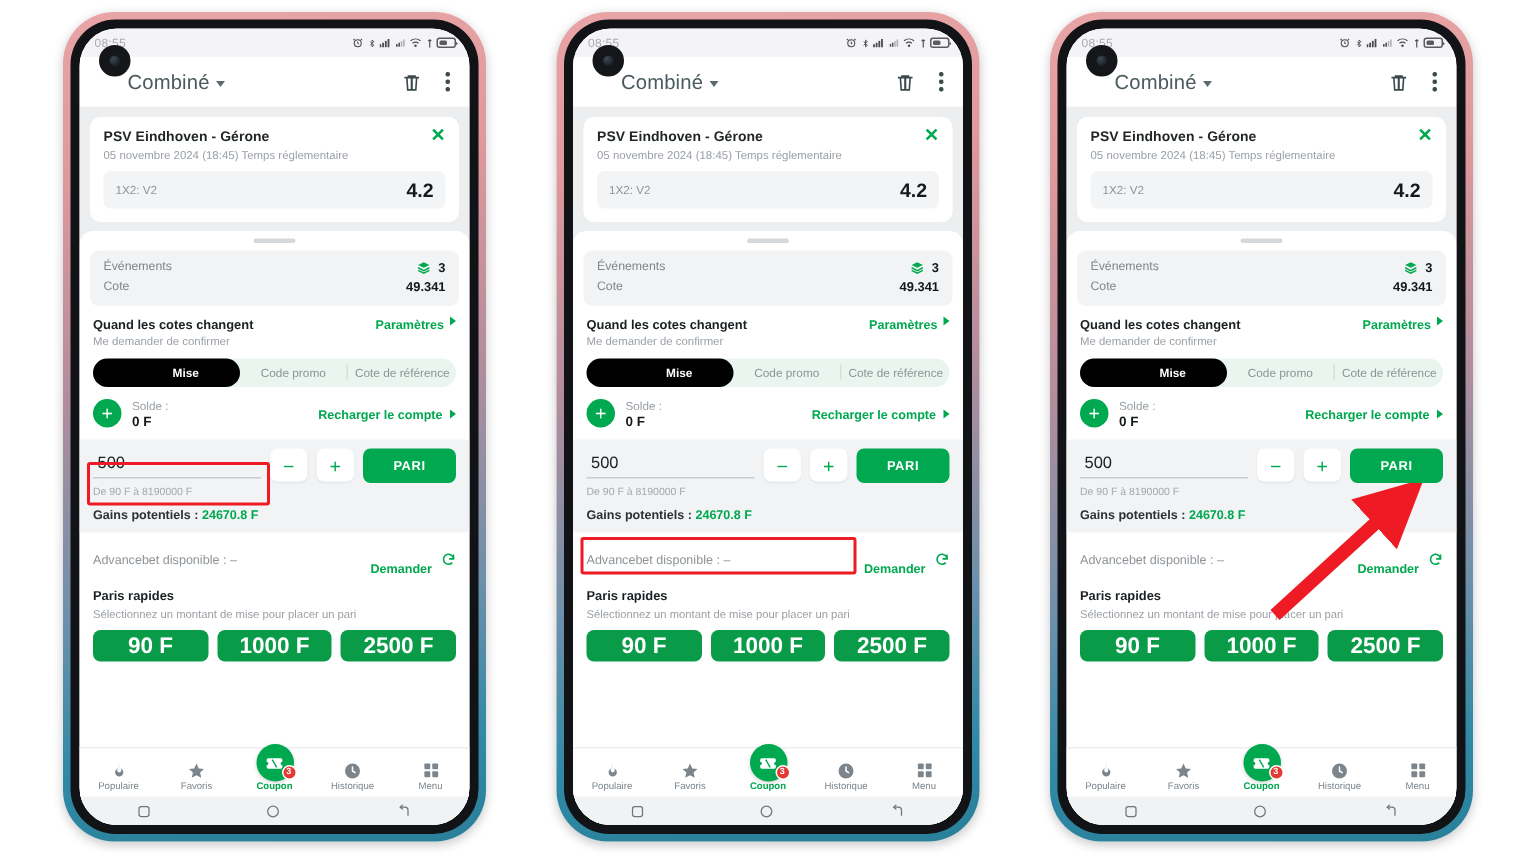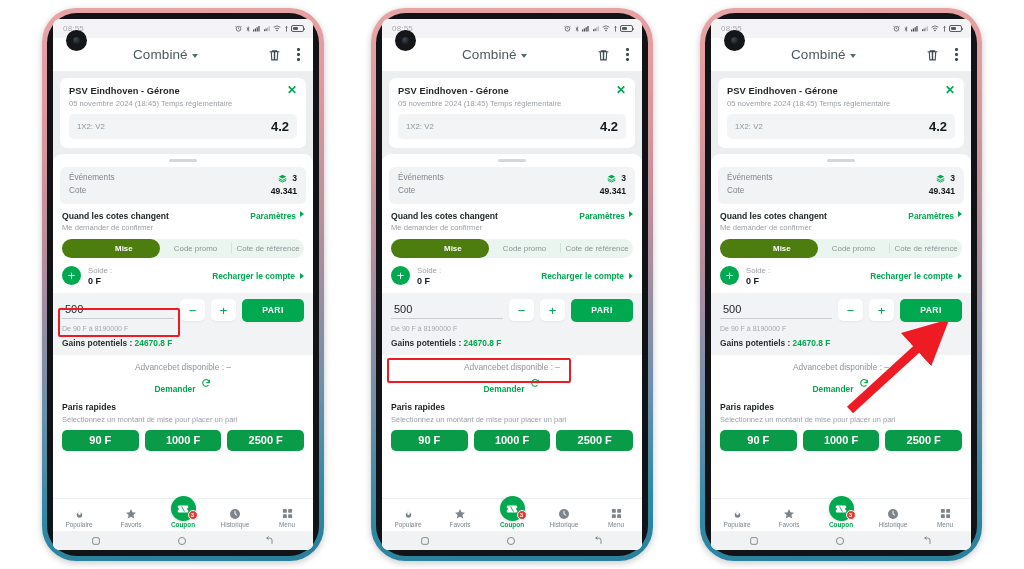--- a/index.html
+++ b/index.html
@@ -21,21 +21,21 @@
   }
   .phone.p1 { left: 42px; }
   .phone.p2 { left: 371px; }
   .phone.p3 { left: 700px; }
   .bezel {
     position: relative; width: 100%; height: 100%;
     border-radius: 30px; background: #111316; padding: 6px 6px 6px 6px;
   }
   .screen {
     position: relative; width: 100%; height: 100%;
-    border-radius: 7px; background: #ffffff; overflow: hidden;
+    border-radius: 25px; background: #ffffff; overflow: hidden;
   }
 
   
   .statusbar {
     height: 19px; background: #f4f3f6; display:flex; align-items:center;
     justify-content: space-between; padding: 0 9px 0 10px;
   }
   .clock { font-size: 8px; color:#6d6d74; letter-spacing:.2px; opacity:.55; }
   .sysicons { display:flex; align-items:center; gap:2.5px; }
   .sysicons .ic { color:#4b4b52; display:flex; align-items:center; }
@@ -55,21 +55,21 @@
   .camera:after{ content:""; position:absolute; left:7px; top:7px; width:7px; height:7px; border-radius:50%;
     background: radial-gradient(circle at 35% 32%, #3e4a55 0%, #20262c 60%, #14181d 100%); }
 
   
   .apphead {
     height: 33px; background:#ffffff; display:flex; align-items:center;
     justify-content:flex-end; padding: 0 11px 0 0; gap: 14px;
   }
   .apptitle {
     font-size: 13.5px; color:#4a5a5d; font-weight:400; letter-spacing:.1px;
-    display:flex; align-items:center; gap:4px; margin-right:auto; margin-left:80px;text-align:center;
+    display:flex; align-items:center; gap:4px; margin-right:auto; margin-left:32px;text-align:center;
   }
   .chev-d { width:0; height:0; border-left:3.6px solid transparent; border-right:3.6px solid transparent;
             border-top:4px solid #5a6a6d; margin-top:3px; }
   .hicon { color:#3b4a4d; display:flex; align-items:center; }
   .kebab { display:flex; flex-direction:column; gap:2.2px; padding:2px; }
   .kebab i { display:block; width:2.6px; height:2.6px; border-radius:50%; background:#3b4a4d; }
 
   .body { background:#eceef0; height: calc(100% - 52px); overflow:hidden; position:relative; }
 
   
@@ -97,21 +97,21 @@
   
   .oddschg { display:flex; align-items:flex-start; justify-content:space-between; padding:7px 9px 0 9px; }
   .oc-t { font-size:8.6px; font-weight:700; color:#1b2123; }
   .oc-s { font-size:7.6px; color:#9aa0a6; margin-top:2px; }
   .oc-link { display:flex; gap:4px; font-size:8.4px; color:#00a84f; font-weight:700; cursor:pointer;}
   .arr-r { width:0;height:0;border-top:3.4px solid transparent;border-bottom:3.4px solid transparent;border-left:4px solid #00a84f; }
 
   
   .seg { margin:7px 9px 0 9px; background:#e9f5ee; border-radius:13px; display:flex; height:19px; align-items:center; }
   .seg div { flex:1; text-align:center; font-size:7.9px; color:#8d9499; line-height:19px; cursor:pointer; }
-  .seg div.on { background:#4d7c0f; color:#fff; border-radius:13px; height:19px; font-weight:700;padding-left:26px; }
+  .seg div.on { background:#000000; color:#fff; border-radius:13px; height:19px; font-weight:700;padding-left:26px; }
   .seg .divider { flex:0 0 1px; height:10px; background:#cfe4d8; padding:0; }
 
   
   .balrow { display:flex; align-items:center; padding:8px 9px 0 9px; gap:7px; }
   .plusbtn { width:19px;height:19px;border-radius:50%;background:#00a84f;color:#fff;display:flex;align-items:center;justify-content:center;font-size:13px;line-height:0;cursor:pointer; }
   .baltxt .l { font-size:7.8px; color:#9aa0a6; }
   .baltxt .v { font-size:9px; color:#14181a; font-weight:700; margin-top:1px; }
   .recharge { margin-left:auto; display:flex; align-items:center; gap:5px; font-size:8.4px; color:#00a84f; font-weight:700; cursor:pointer; }
 
   
@@ -120,30 +120,30 @@
   .stakefield { flex:1; position:relative; }
   .stakeval { font-size:11px; color:#1b2123; padding:2px 2px 3px 3px; }
   .stakeline { height:1px; background:#c8cdd1; }
   .stepbtn { width:25px;height:22px;background:#fff;border-radius:5px;display:flex;align-items:center;justify-content:center;color:#00a84f;font-size:13px;font-weight:400;cursor:pointer; box-shadow:0 1px 1.5px rgba(0,0,0,.06);}
   .paribtn { background:#00a84f; color:#fff; border-radius:5px; width:62px; height:23px; display:flex; align-items:center; justify-content:center; font-size:8.6px; font-weight:700; letter-spacing:.4px; cursor:pointer; }
   .stakehint { font-size:7px; color:#a3a9ae; margin-top:3px; }
   .gains { font-size:8.4px; color:#2b3134; margin-top:6px; font-weight:700; }
   .gains span.v { color:#00a84f; font-weight:700; }
 
   
-  .advrow { display:flex; align-items:center; justify-content:space-between; padding:7px 9px 0 9px;flex-direction:column; }
+  .advrow { display:flex; align-items:center; justify-content:space-between; padding:7px 9px 0 9px; }
   .advlbl { font-size:8.4px; color:#8d9499; }
   .advright { display:flex; align-items:center; gap:6px; }
   .advask { font-size:8.4px; color:#00a84f; font-weight:700; cursor:pointer;margin-top:12px; }
 
   
   .qb-t { font-size:8.6px; font-weight:700; color:#1b2123; padding:8px 9px 0 9px; }
   .qb-s { font-size:7.5px; color:#9aa0a6; padding:3px 9px 0 9px; }
   .qbrow { display:flex; gap:6px; padding:6px 9px 0 9px; }
-  .qbbtn { flex:1; height:21px; background:#0a9b48; color:#fff; border-radius:5px; display:flex; align-items:center; justify-content:center; font-size:11px; font-weight:700; cursor:pointer; }
+  .qbbtn { flex:1; height:21px; background:#0a9b48; color:#fff; border-radius:5px; display:flex; align-items:center; justify-content:center; font-size:15px; font-weight:700; cursor:pointer; }
 
   
   .bnav { position:absolute; left:0; right:0; bottom:19px; height:33px; background:#fff; display:flex; align-items:flex-end; border-top:1px solid #eceef0; }
   .bitem { flex:1; display:flex; flex-direction:column; align-items:center; gap:1px; padding-bottom:3px; cursor:pointer; }
   .bicon { color:#7c858b; display:flex; align-items:center; justify-content:center; height:13px; }
   .blabel { font-size:6.4px; color:#7c858b; }
   .bitem.active .blabel { color:#00a84f; font-weight:700; }
   .coupwrap { position:relative; width:25px; height:25px; margin-bottom:-1px; }
   .coupcircle { width:25px;height:25px;border-radius:50%;background:#00a84f;display:flex;align-items:center;justify-content:center;box-shadow:0 1px 3px rgba(0,0,0,.18); }
   .coupbadge { position:absolute; right:-2px; bottom:1px; width:10px;height:10px;border-radius:50%;background:#e33a33;color:#fff;font-size:6px;display:flex;align-items:center;justify-content:center;border:1.3px solid #fff; font-weight:700;}

